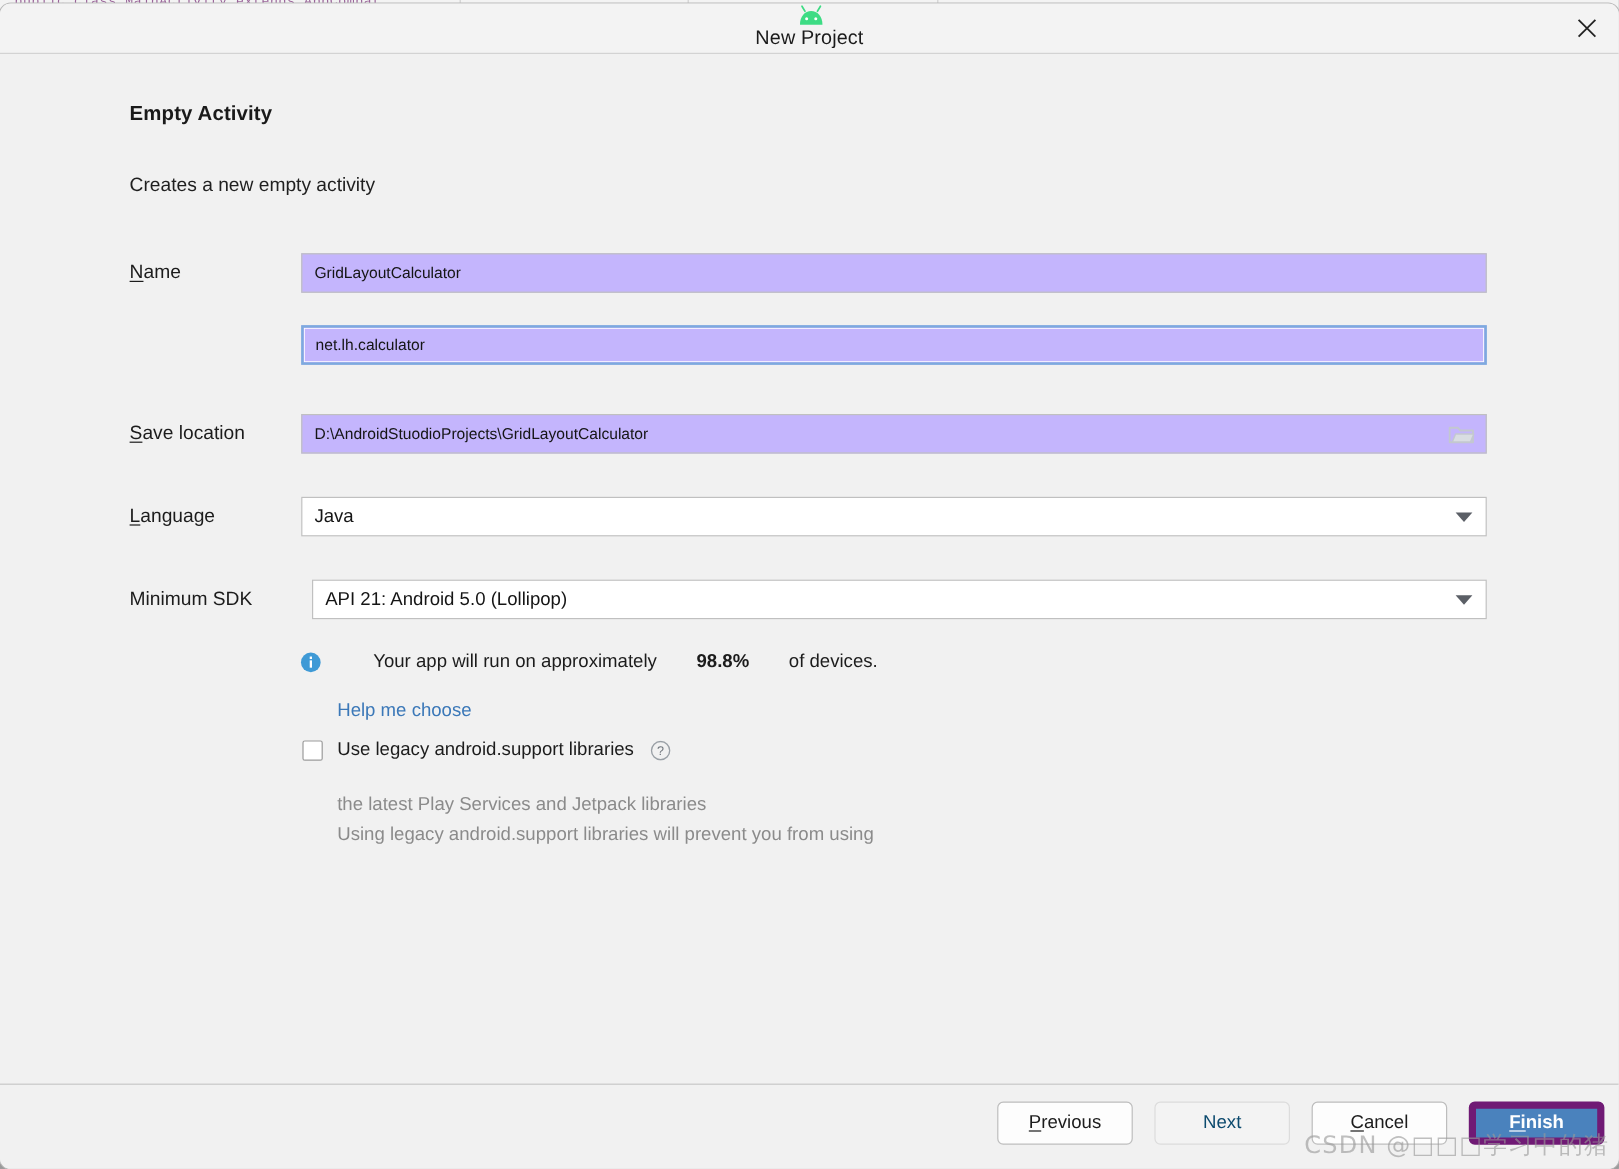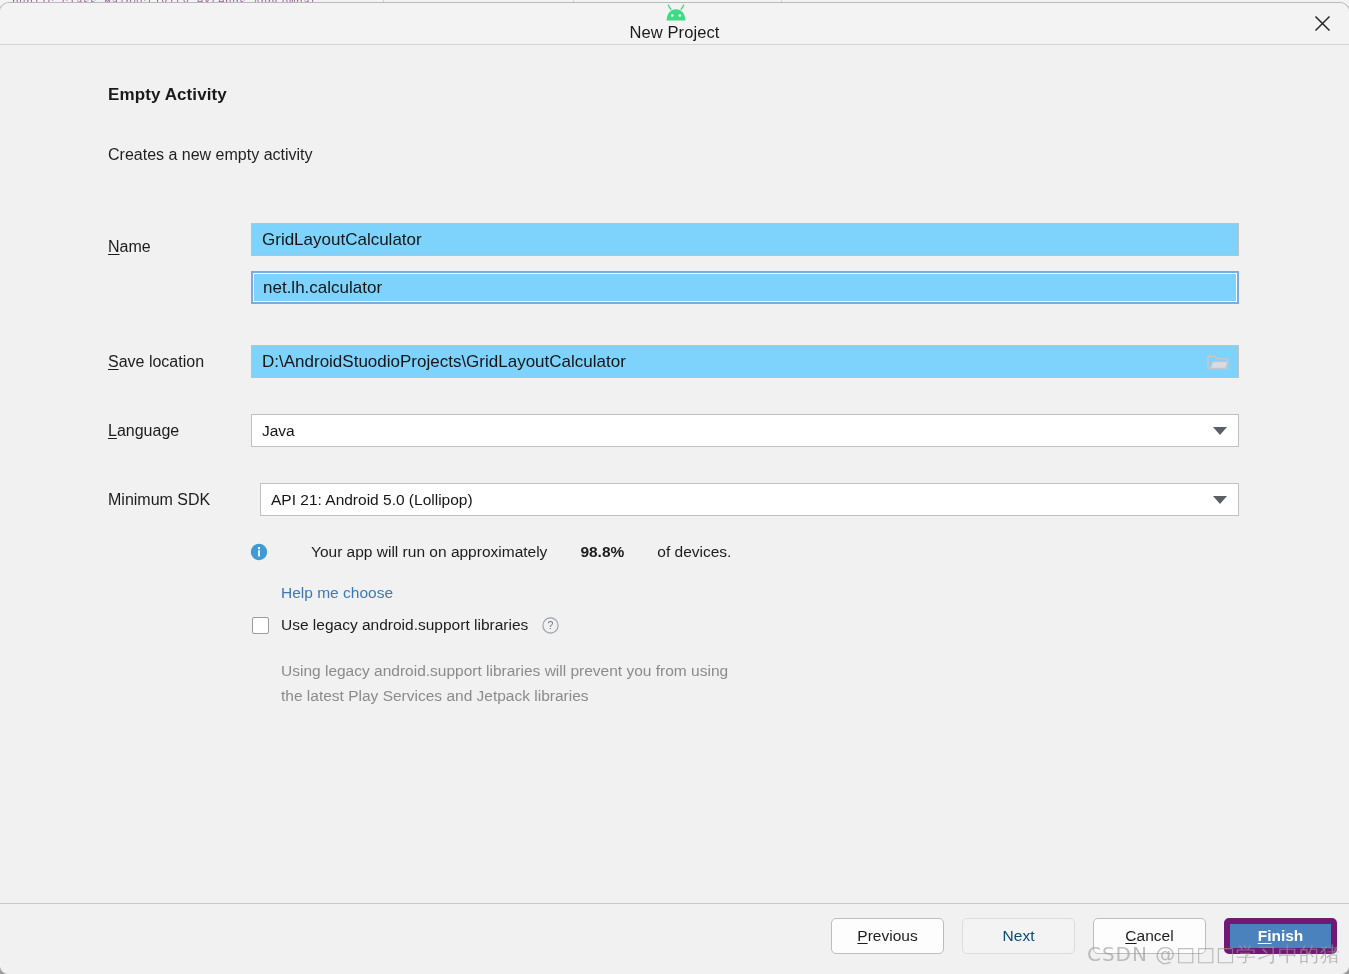--- a/index.html
+++ b/index.html
@@ -118,21 +118,21 @@
 
   
   .row {
     position: absolute;
     left: 108px;
     width: 1131px;
     height: 33px;
     display: flex;
     align-items: center;
   }
-  .row-name     { top: 178px; align-items: flex-end; }
+  .row-name     { top: 166px; }
   .row-package  { top: 226px; justify-content: flex-end; }
   .row-save     { top: 300px; }
   .row-language { top: 369px; }
   .row-sdk      { top: 438px; }
 
   .field-label {
     font-size: 16px;
     color: #1c1c1c;
     white-space: nowrap;
     flex: 0 0 auto;
@@ -147,26 +147,26 @@
     left: 143px;
     right: 0;
     height: 33px;
   }
 
   .textfield {
     position: relative;
     box-sizing: border-box;
     width: 100%;
     height: 33px;
-    background: #7dd3fc;
+    background: #c4b5fd;
     border: 1px solid #c0c0c0;
     display: flex;
     align-items: center;
     padding: 0 10px;
-    font-size: 17px;
+    font-size: 13px;
     color: #151515;
     font-family: "Liberation Sans", sans-serif;
     outline: none;
   }
   .textfield.focused {
     border: 2px solid #7cabdd;
     box-shadow: inset 0 0 0 1px #ffffff;
   }
 
   .input-text { white-space: nowrap; overflow: hidden; }
@@ -435,22 +435,22 @@
 
     <div class="check-row">
       <div class="checkbox"></div>
       <div class="check-label">Use legacy android.support libraries</div>
       <svg class="qmark" viewBox="0 0 17 17">
         <circle cx="8.5" cy="8.5" r="7.6" fill="none" stroke="#9aa0a6" stroke-width="1.15"></circle>
         <text x="8.5" y="12.3" text-anchor="middle" font-family="Liberation Sans, sans-serif" font-size="10.5" fill="#6f757c">?</text>
       </svg>
     </div>
     <div class="hint">
+      <div>the latest Play Services and Jetpack libraries</div>
       <div>Using legacy android.support libraries will prevent you from using</div>
-      <div>the latest Play Services and Jetpack libraries</div>
     </div>
 
   </div>
 
   <div class="footer">
     <div class="btn-bar">
       <div class="btn">
           <span></span>
           <span class="mn">P</span>
           <span>revious</span>

